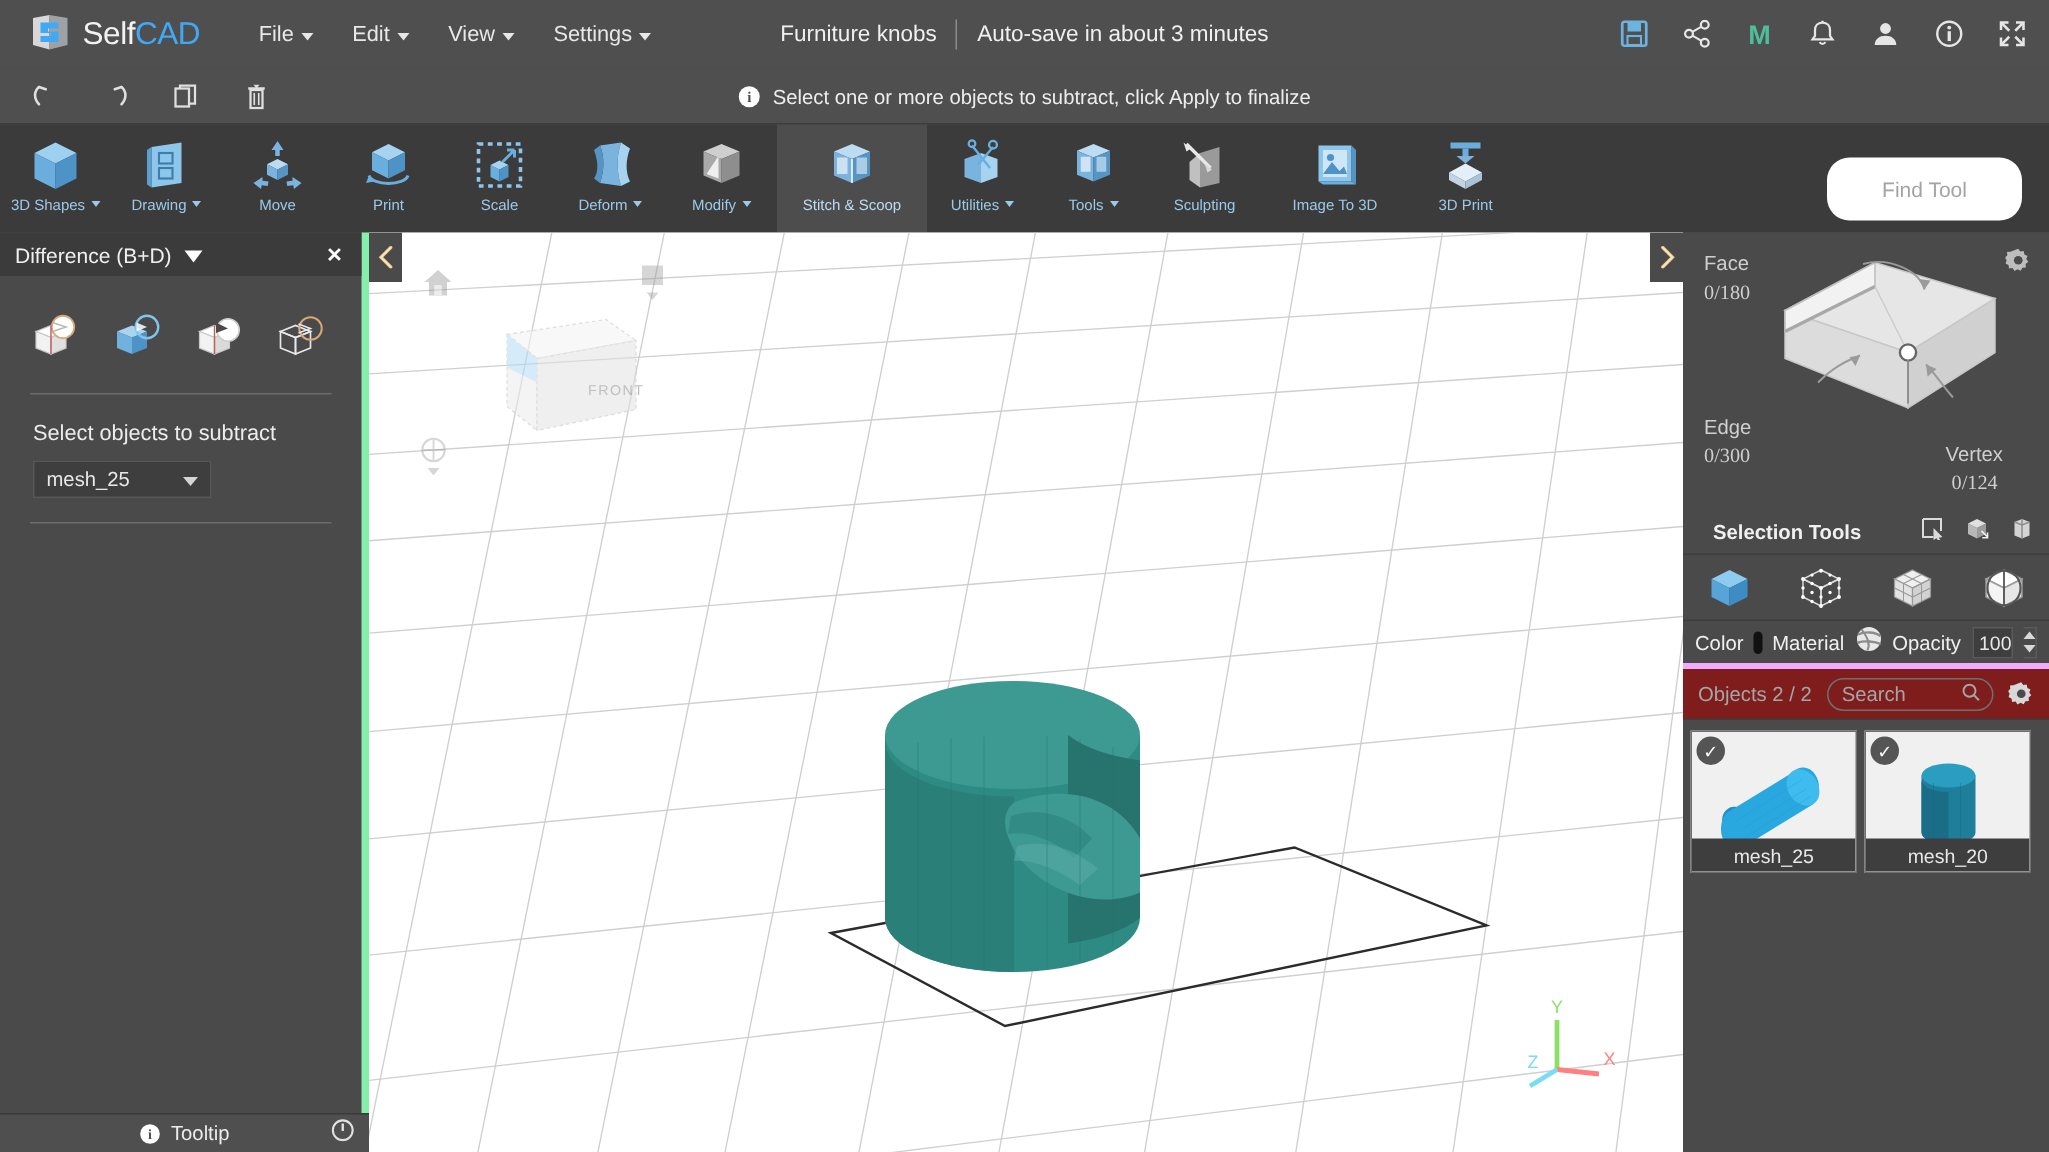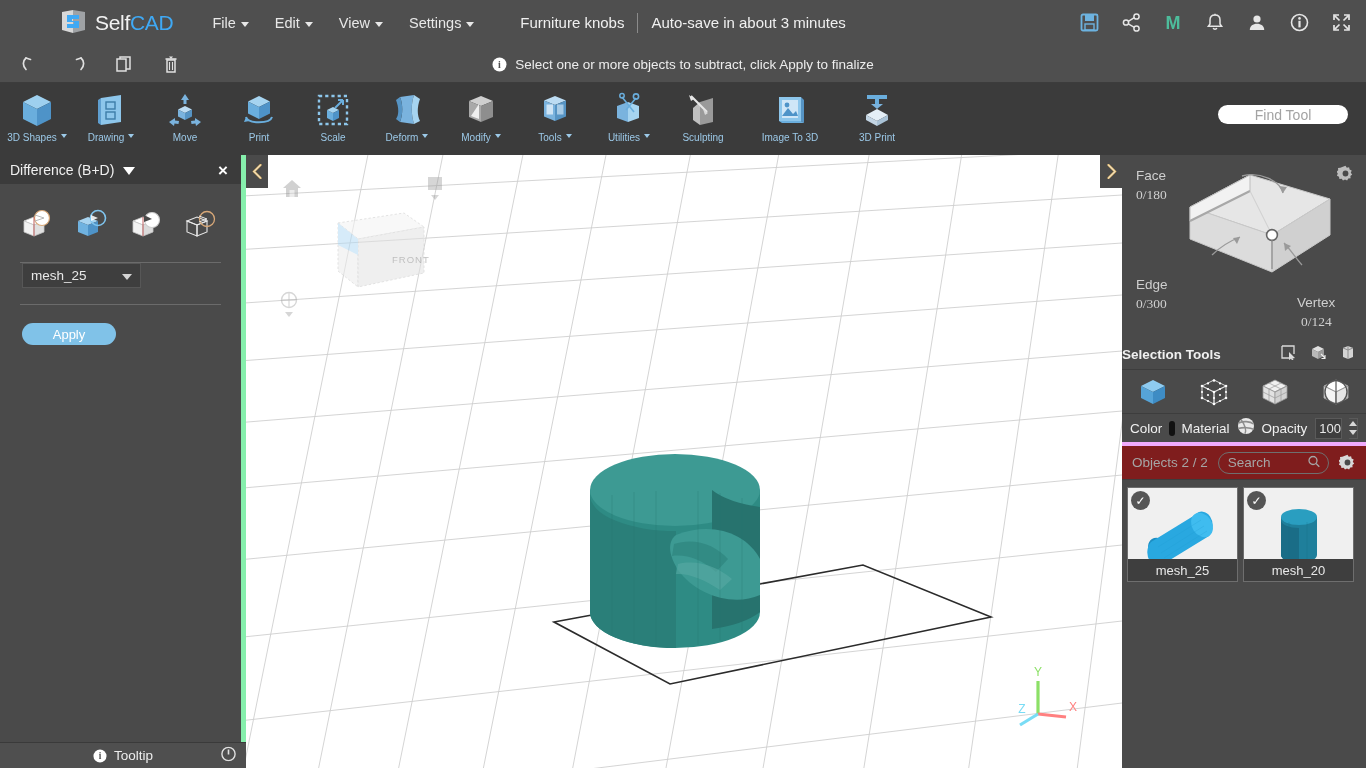--- a/index.html
+++ b/index.html
@@ -9,21 +9,21 @@
     font-family: "Liberation Sans", sans-serif;
     background: #4a4a4a;
     -webkit-font-smoothing: antialiased;
   }
   #app { position: relative; width: 1366px; height: 768px; }
 
   
   .topbar {
     position: absolute; top: 0; left: 0; width: 1366px; height: 45px;
     background: #4f4f4f;
-    display: flex; align-items: center; padding-left: 40px;
+    display: flex; align-items: center;
   }
   .logo-wrap { display: flex; align-items: center; margin-left: 20px; }
   .logo-mark { width: 28px; height: 27px; position: relative; margin-right: 7px; }
   .logo-text { font-size: 21px; letter-spacing: -0.3px; }
   .logo-self { color: #f2f2f2; }
   .logo-cad { color: #3fa9f5; }
   .menu-items { display: flex; align-items: center; margin-left: 26px; }
   .menu-item {
     color: #e8e8e8; font-size: 14.5px; padding: 6px 13px; cursor: pointer;
     display: flex; align-items: center; gap: 5px; white-space: nowrap;
@@ -82,21 +82,21 @@
     display: flex; gap: 4px;
   }
   .rib-item.active .rib-lbl { color: #bcdcf2; }
   .caret-sm {
     width: 0; height: 0; border-left: 3.5px solid transparent;
     border-right: 3.5px solid transparent; border-top: 4.5px solid #9cc9e8;
     display: inline-block; position: relative; top: 2px;
   }
   .findtool {
     position: absolute; right: 18px; top: 22px;
-    width: 130px; height: 19px; border-radius: 15px;
+    width: 130px; height: 42px; border-radius: 15px;
     background: #ffffff; display: flex; align-items: center; justify-content: center;
     font-size: 14px; color: #a3a3a3; cursor: text;
   }
 
   
   .leftpanel {
     position: absolute; top: 155px; left: 0; width: 246px; height: 613px;
     background: #4a4a4a; border-right: 5px solid #86efac;
   }
   .lp-header {
@@ -167,21 +167,21 @@
   .rightpanel {
     position: absolute; top: 155px; left: 1122px; width: 244px; height: 613px;
     background: #4a4a4a;
   }
   .rp-sel-area { position: relative; height: 185px; background: #4a4a4a; }
   .rp-gear-top { position: absolute; right: 12px; top: 10px; cursor: pointer; }
   .cnt-lbl { position: absolute; color: #cfcfcf; font-size: 13.5px; }
   .cnt-val { position: absolute; color: #cfcfcf; font-size: 13.5px; font-family: Liberation Serif, serif; }
   .cube-svg { position: absolute; left: 58px; top: 12px; }
   .seltools-row {
-    height: 30px; display: flex; align-items: center; padding: 0 0;
+    height: 30px; display: flex; align-items: center; padding: 0 20px;
     position: relative; border-bottom: 1px solid #3d3d3d;
   }
   .seltools-lbl { color: #f0f0f0; font-size: 13.5px; font-weight: bold; }
   .seltools-icons { position: absolute; right: 10px; display: flex; gap: 14px; align-items: center; }
   .mode-row {
     height: 44px; display: flex; align-items: center; justify-content: space-around;
     border-bottom: 1px solid #3d3d3d; background: #4a4a4a;
   }
   .mode-ico { width: 36px; height: 34px; cursor: pointer;
               display: flex; align-items: center; justify-content: center; }
@@ -465,50 +465,65 @@
             <path d="M32 9 L20 14 L20 30 L32 25 Z" fill="#8e8e8e"></path>
             <path d="M10 24 L18 12 L18 27 Z" fill="#efefef"></path>
           </svg>
       </div>
       <div class="rib-lbl">
           <span>Modify</span>
           <i class="caret-sm"></i>
         </div>
     </div>
 
-
-    <div class="rib-item">
-      <div class="rib-ico">
-        <svg width="40" height="38" viewBox="0 0 40 38">
-            <path d="M20 4 L31 8.5 L20 13 L9 8.5 Z" fill="#bcdcf3"></path>
-            <path d="M9 8.5 L20 13 L20 29 L9 24.5 Z" fill="#7ab3de"></path>
-            <path d="M31 8.5 L20 13 L20 29 L31 24.5 Z" fill="#5694c4"></path>
-            <rect x="11.5" y="12.5" width="6.5" height="10" fill="#e4f0fa" opacity="0.8"></rect>
-            <rect x="22" y="12.5" width="6.5" height="10" fill="#cbe3f5" opacity="0.7"></rect>
-          </svg>
-      </div>
-      <div class="rib-lbl">
-          <span>Tools</span>
-          <i class="caret-sm"></i>
+    <div class="rib-item wide active">
+      <div class="rib-ico">
+        <svg width="40" height="38" viewBox="0 0 40 38">
+            <path d="M20 4 L32 9 L20 14 L8 9 Z" fill="#bcdcf3"></path>
+            <path d="M8 9 L20 14 L20 30 L8 25 Z" fill="#7ab3de"></path>
+            <path d="M32 9 L20 14 L20 30 L32 25 Z" fill="#5694c4"></path>
+            <rect x="10" y="13" width="7" height="11" fill="#e8f2fa" opacity="0.75"></rect>
+            <rect x="23" y="13" width="7" height="11" fill="#cfe5f5" opacity="0.7"></rect>
+            <line x1="20" y1="14" x2="20" y2="30" stroke="#e8f2fa" stroke-width="1.2"></line>
+          </svg>
+      </div>
+      <div class="rib-lbl">
+          <span>Stitch &amp; Scoop</span>
         </div>
     </div>
 
     <div class="rib-item">
       <div class="rib-ico">
         <svg width="40" height="38" viewBox="0 0 40 38">
             <path d="M8 14 L19 10 L19 30 L8 26 Z" fill="#7ab3de"></path>
             <path d="M19 10 L30 14 L30 26 L19 30 Z" fill="#a6d4f0"></path>
             <path d="M13 5 L25 20" stroke="#6aaedd" stroke-width="1.6" fill="none"></path>
             <path d="M27 6 L17 18" stroke="#6aaedd" stroke-width="1.6" fill="none"></path>
             <circle cx="27" cy="4.5" r="2.6" fill="none" stroke="#6aaedd" stroke-width="1.6"></circle>
             <circle cx="13" cy="3.8" r="2.2" fill="none" stroke="#6aaedd" stroke-width="1.5"></circle>
           </svg>
       </div>
       <div class="rib-lbl">
           <span>Utilities</span>
+          <i class="caret-sm"></i>
+        </div>
+    </div>
+
+    <div class="rib-item">
+      <div class="rib-ico">
+        <svg width="40" height="38" viewBox="0 0 40 38">
+            <path d="M20 4 L31 8.5 L20 13 L9 8.5 Z" fill="#bcdcf3"></path>
+            <path d="M9 8.5 L20 13 L20 29 L9 24.5 Z" fill="#7ab3de"></path>
+            <path d="M31 8.5 L20 13 L20 29 L31 24.5 Z" fill="#5694c4"></path>
+            <rect x="11.5" y="12.5" width="6.5" height="10" fill="#e4f0fa" opacity="0.8"></rect>
+            <rect x="22" y="12.5" width="6.5" height="10" fill="#cbe3f5" opacity="0.7"></rect>
+          </svg>
+      </div>
+      <div class="rib-lbl">
+          <span>Tools</span>
           <i class="caret-sm"></i>
         </div>
     </div>
 
     <div class="rib-item">
       <div class="rib-ico">
         <svg width="40" height="38" viewBox="0 0 40 38">
             <path d="M17 10 L30 6 L30 30 L17 33 Z" fill="#9a9a9a"></path>
             <path d="M10 16 L17 10 L17 33 L10 28 Z" fill="#c0c0c0"></path>
             <path d="M8 4 L24 20" stroke="#e8e8e8" stroke-width="2.2" fill="none"></path>
@@ -601,33 +616,31 @@
             <path d="M4 13 L14 17 L14 28 L4 24 Z" fill="none" stroke="#e8e8e8" stroke-width="1.1"></path>
             <path d="M24 13 L14 17 L14 28 L24 24 Z" fill="none" stroke="#e8e8e8" stroke-width="1.1"></path>
             <circle cx="24" cy="11" r="7.5" fill="none" stroke="#d8a878" stroke-width="1.3"></circle>
             <path d="M16 8 L24 11 L16 14" fill="none" stroke="#e8e8e8" stroke-width="1"></path>
           </svg>
       </div>
     </div>
 
     <div class="lp-divider"></div>
 
+    <div class="lp-label">Select objects to subtract</div>
 
     <div class="lp-select-wrap">
       <div class="lp-select">
         <span>mesh_25</span>
         <i class="sel-caret"></i>
       </div>
     </div>
 
     <div class="lp-divider"></div>
 
-    <div class="apply-wrap">
-      <button class="apply-btn">Apply</button>
-    </div>
 
     <div class="lp-footer">
       <svg width="14" height="14" viewBox="0 0 15 15">
           <circle cx="7.5" cy="7.5" r="7" fill="#ffffff"></circle>
           <text x="7.5" y="11.2" font-family="Liberation Serif, serif" font-size="10" font-weight="bold" fill="#4f4f4f" text-anchor="middle">i</text>
         </svg>
       <span class="lp-footer-txt">Tooltip</span>
       <span class="lp-footer-right">
         <svg width="15" height="15" viewBox="0 0 15 15">
             <circle cx="7.5" cy="7.5" r="6.6" fill="none" stroke="#e0e0e0" stroke-width="1.4"></circle>

